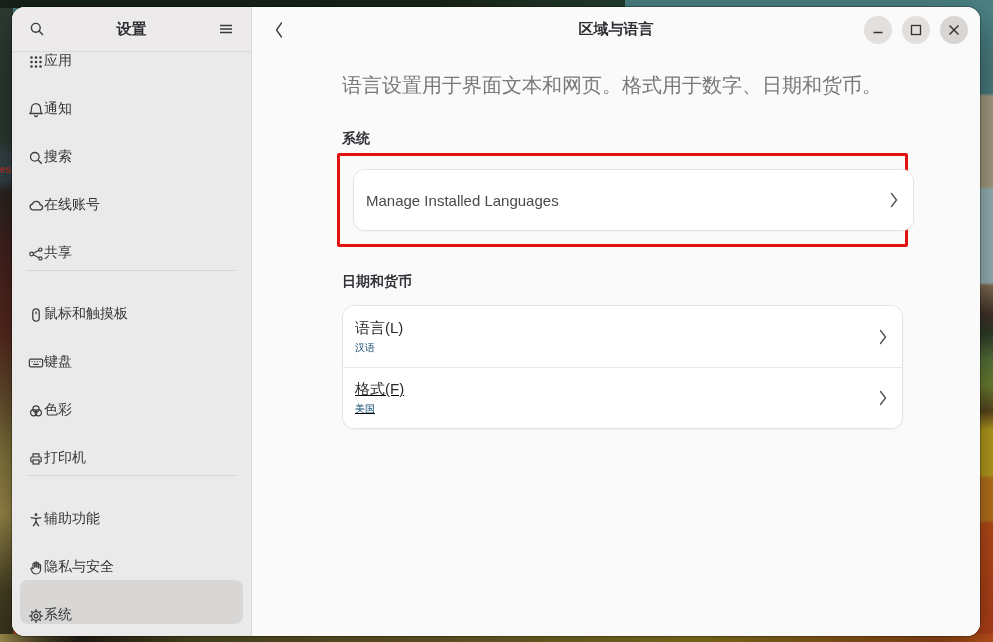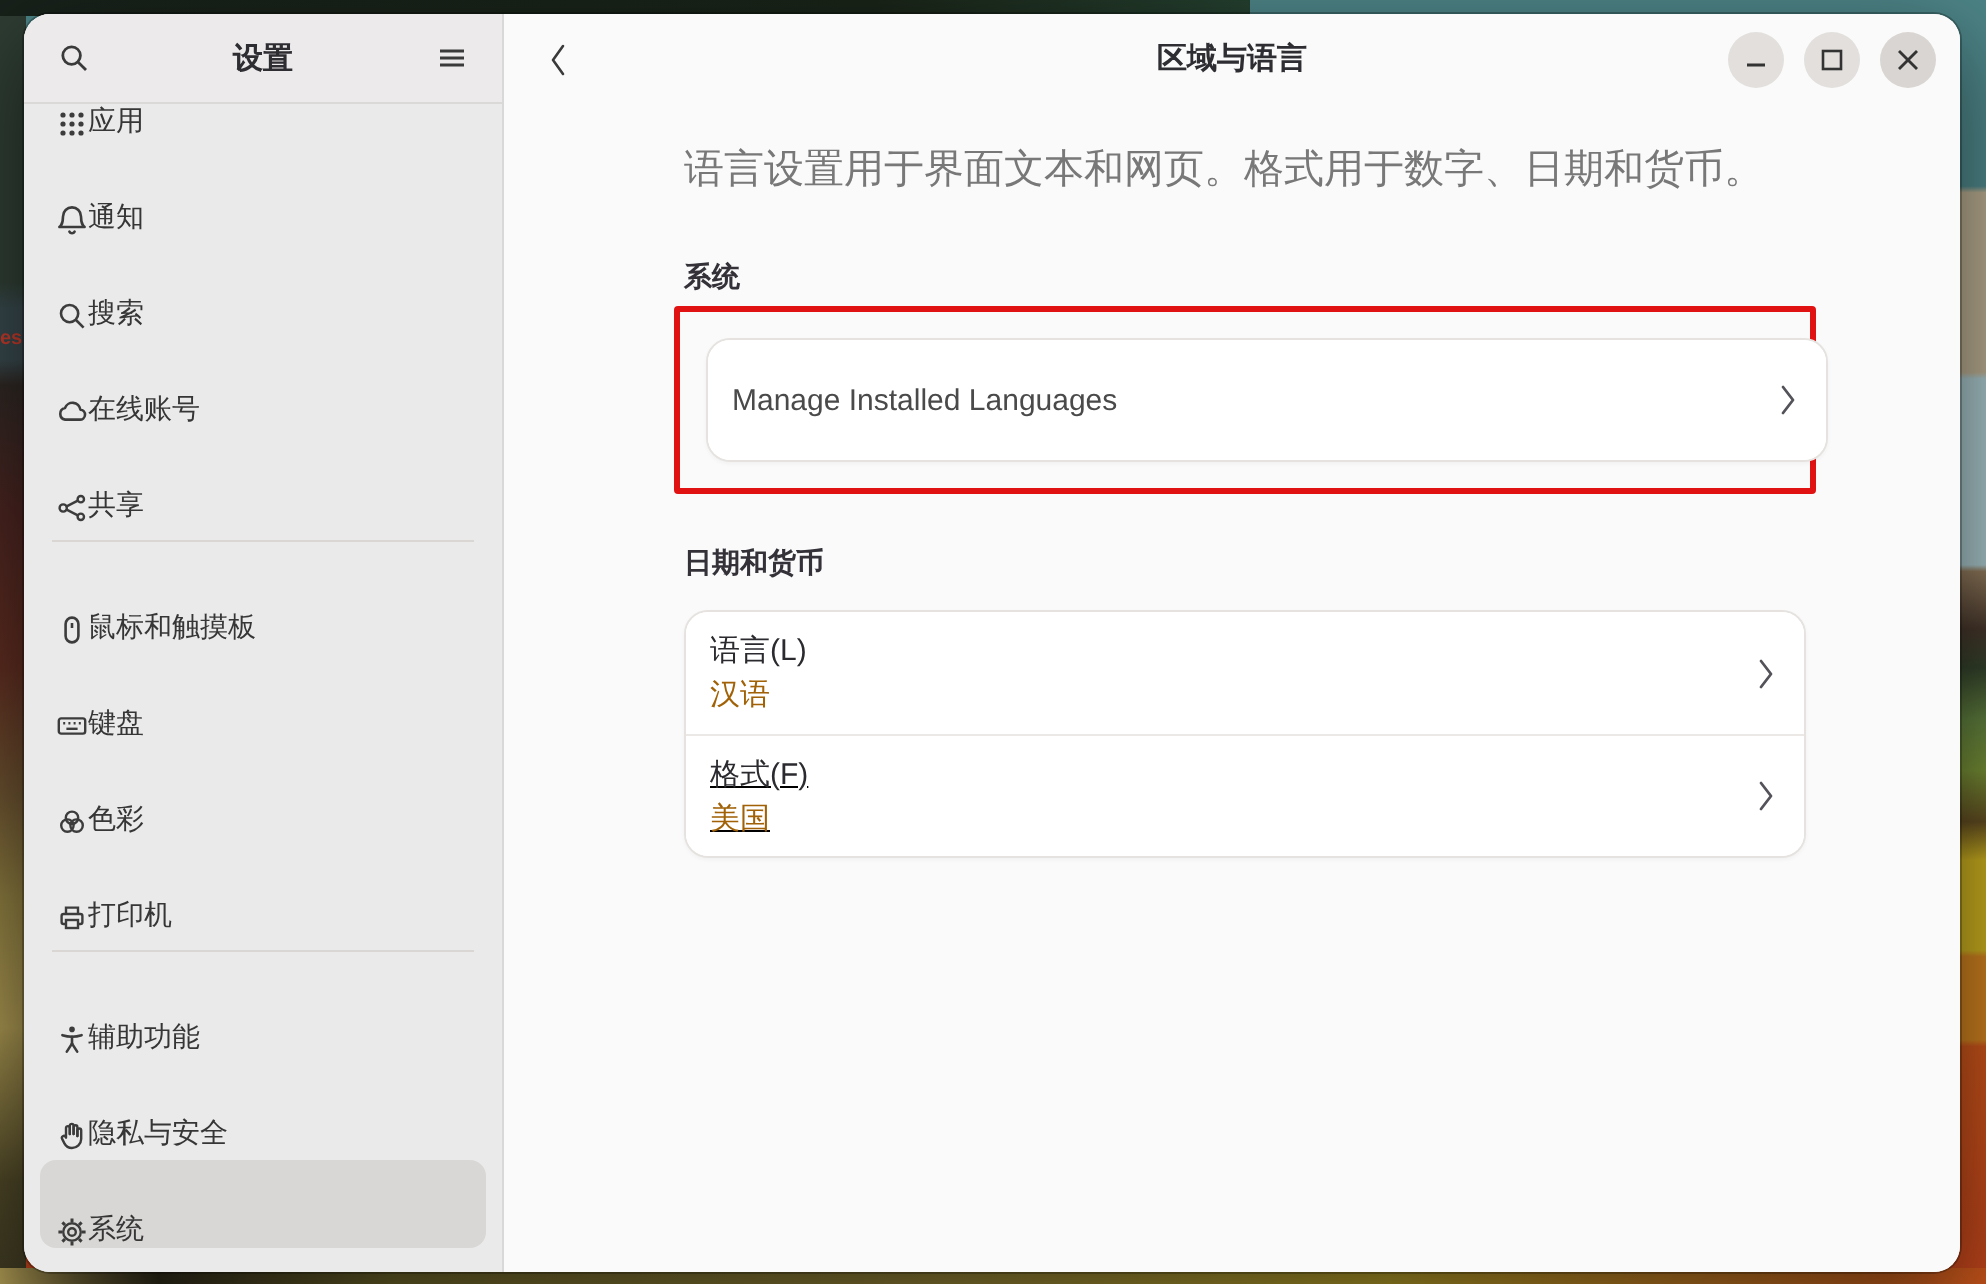--- a/index.html
+++ b/index.html
@@ -104,21 +104,21 @@
 
   .row {
     display:flex; align-items:center; padding:0 14px 0 12px; cursor:pointer; background:#fff;
   }
   .row + .row { border-top:1px solid #ebe8e6;text-decoration:underline; }
   .row.single { height:60px; }
   .row.double { height:61px; }
   .row-texts { flex:1; min-width:0; }
   .row-title { font-size:15px; color:#4a4a4a; }
   .row.double .row-title { color:#2b2a2f; }
-  .row-sub { font-size:15px; color:#a16207; margin-top:3px; }
+  .row-sub { font-size:10px; color:#0c4a6e; margin-top:3px; }
   .chev { flex:none; color:#54535a; display:flex; }
 
   svg { display:block; }
 </style>
 </head>
 <body>
 
 <div class="wall-left"></div>
 <div class="wall-top"></div>
 <div class="wall-bottom"></div>

